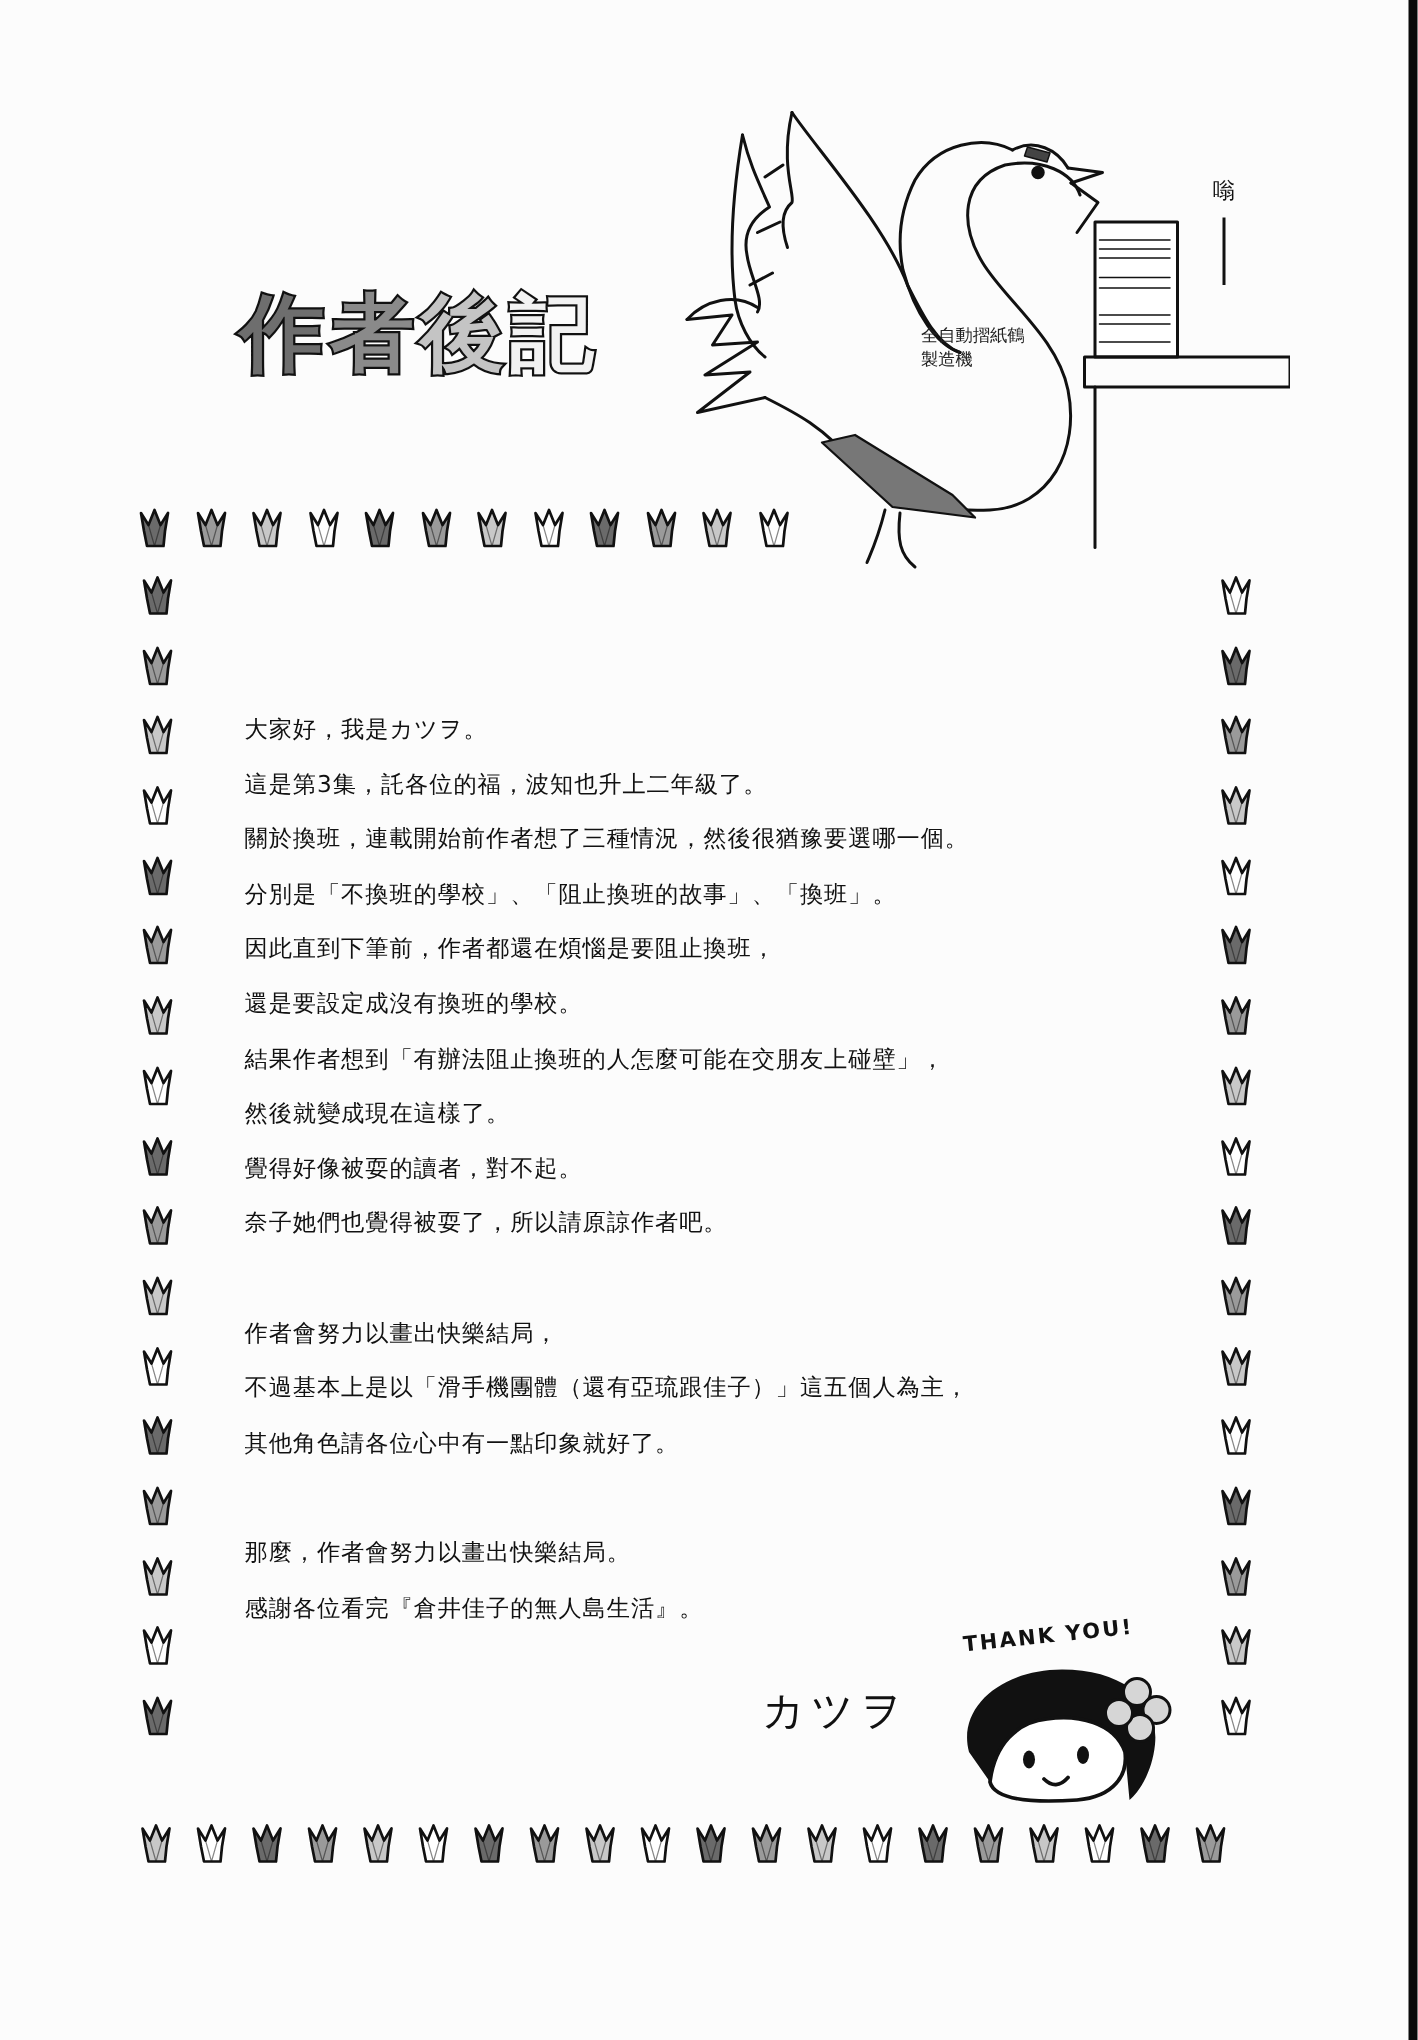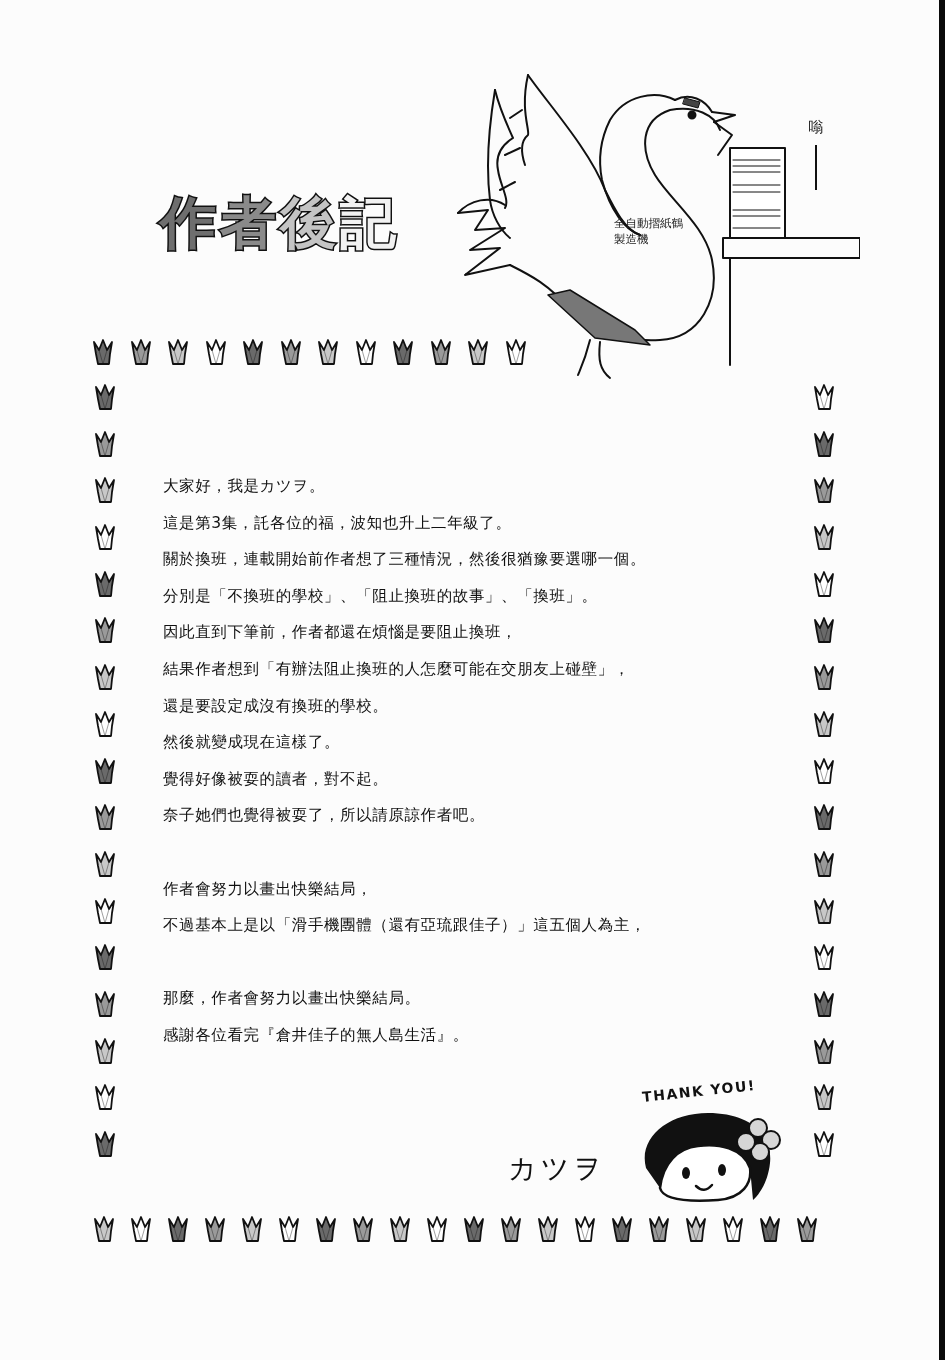--- a/index.html
+++ b/index.html
@@ -39,21 +39,21 @@
   .crane { width: 22px; height: 28px; display: block; }
   .body-text {
     position: absolute; left: 163px; top: 427px; width: 620px; margin-top: 47px;
   }
   .line {
     font-size: 15.5px; height: 36.6px; line-height: 24px; letter-spacing: 0.6px;
     white-space: nowrap; color: #111;
   }
   .gap { height: 36.6px; }
   .signature {
-    position: absolute; left: 508px; top: 1150px;
+    position: absolute; left: 508px; top: 1122px;
     font-size: 28px; letter-spacing: 4px; color: #111;
   }
   .thanks {
     position: absolute; left: 642px; top: 1083px;
     font-size: 14px; letter-spacing: 1.5px; transform: rotate(-6deg); color: #111;
     font-weight: bold;
   }
   .face { position: absolute; left: 638px; top: 1108px; width: 150px; height: 95px; }
 </style>
 </head>
@@ -381,30 +381,31 @@
     </svg>
   </div>
 
 <div class="body-text">
   <div>
     <div class="line">大家好，我是カツヲ。</div>
     <div class="line">這是第3集，託各位的福，波知也升上二年級了。</div>
     <div class="line">關於換班，連載開始前作者想了三種情況，然後很猶豫要選哪一個。</div>
     <div class="line">分別是「不換班的學校」、「阻止換班的故事」、「換班」。</div>
     <div class="line">因此直到下筆前，作者都還在煩惱是要阻止換班，</div>
+    <div class="line">還是要設定成沒有換班的學校。</div>
     <div class="line">結果作者想到「有辦法阻止換班的人怎麼可能在交朋友上碰壁」，</div>
-    <div class="line">還是要設定成沒有換班的學校。</div>
     <div class="line">然後就變成現在這樣了。</div>
     <div class="line">覺得好像被耍的讀者，對不起。</div>
     <div class="line">奈子她們也覺得被耍了，所以請原諒作者吧。</div>
   </div>
   <div class="gap"></div>
   <div>
     <div class="line">作者會努力以畫出快樂結局，</div>
     <div class="line">不過基本上是以「滑手機團體（還有亞琉跟佳子）」這五個人為主，</div>
+    <div class="line">其他角色請各位心中有一點印象就好了。</div>
   </div>
   <div class="gap"></div>
   <div>
     <div class="line">那麼，作者會努力以畫出快樂結局。</div>
     <div class="line">感謝各位看完『倉井佳子的無人島生活』。</div>
   </div>
 </div>
 
 <div class="thanks">THANK YOU!</div>
 <svg class="face" viewBox="0 0 150 95">

